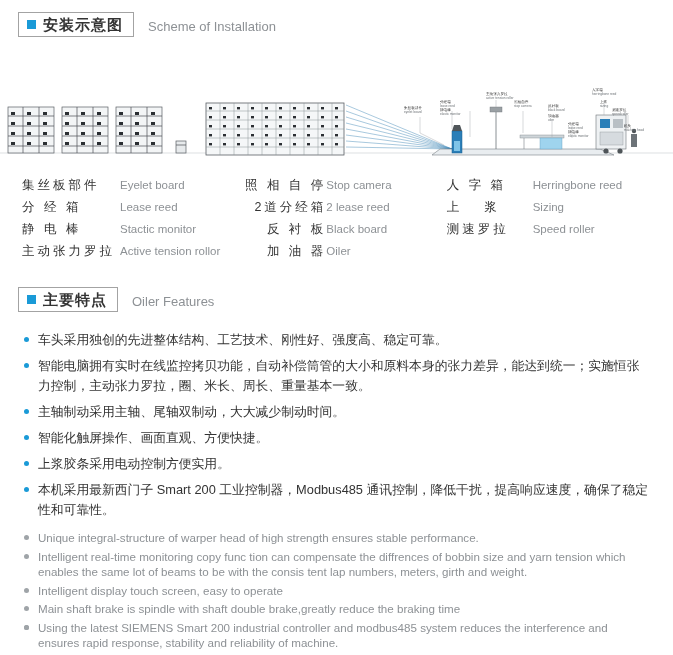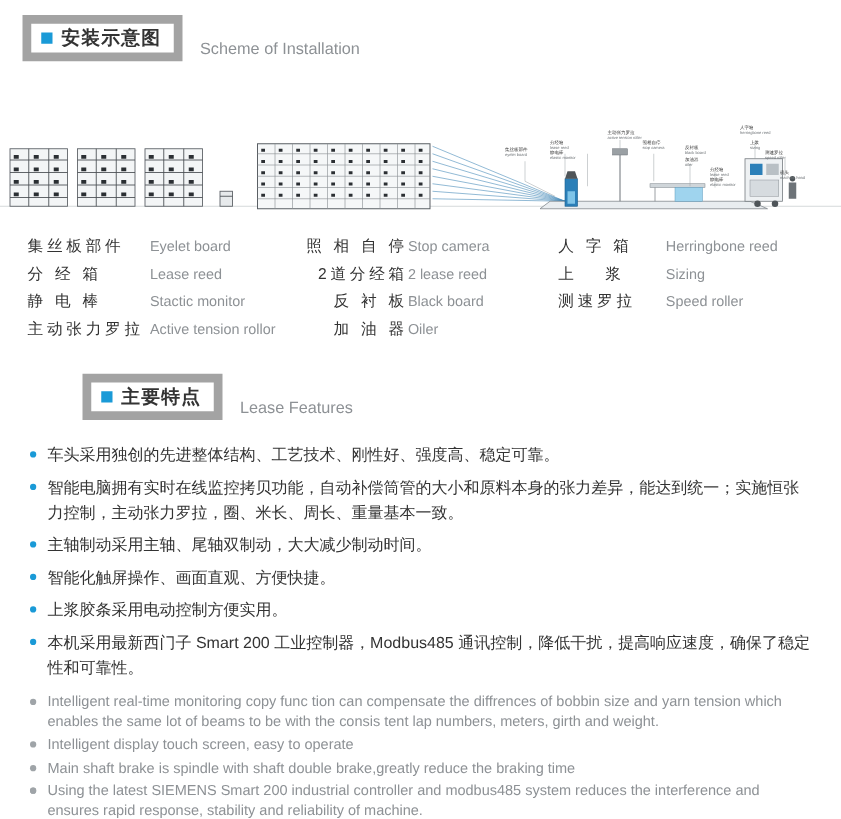--- a/index.html
+++ b/index.html
@@ -19,21 +19,21 @@
   
   .section-header {
     display: flex;
     align-items: flex-end;
     padding: 0 0 0 18px;
     box-sizing: border-box;
   }
   .badge {
     display: flex;
     align-items: center;
-    border: 7px solid #a3a3a3;
+    border: 1px solid #a3a3a3;
     padding: 4px 10px 4px 8px;
     box-sizing: border-box;
     background: #ffffff;
   }
   .badge .sq {
     width: 9px;
     height: 9px;
     background: #1a9ad7;
     margin-right: 7px;
     flex: 0 0 auto;
@@ -48,21 +48,21 @@
   }
   .section-header .en {
     font-size: 13px;
     color: #8d9195;
     margin-left: 14px;
     margin-bottom: 3px;
     white-space: nowrap;
   }
 
   #header-install { margin-top: 12px; }
-  #header-features { margin-top: 0; margin-left: 48px; }
+  #header-features { margin-top: 0; }
 
   
   .diagram {
     position: relative;
     width: 673px;
     height: 120px;
     margin-top: 8px;
     overflow: hidden;
   }
   .diagram svg { display: block; }
@@ -451,33 +451,34 @@
       <span class="legend-en">Speed roller</span>
     </div>
   </div>
 </div>
 
 <div class="section-header" id="header-features" style="margin-top:22px;">
   <div class="badge">
     <span class="sq"></span>
     <span class="cn">主要特点</span>
   </div>
-  <span class="en">Lease Features</span>
+  <span class="en">Oiler Features</span>
 </div>
 
 <div class="features">
   <ul class="feat-cn-list">
     <li><span class="dot"></span><span>车头采用独创的先进整体结构、工艺技术、刚性好、强度高、稳定可靠。</span></li>
     <li><span class="dot"></span><span>智能电脑拥有实时在线监控拷贝功能，自动补偿筒管的大小和原料本身的张力差异，能达到统一；实施恒张力控制，主动张力罗拉，圈、米长、周长、重量基本一致。</span></li>
     <li><span class="dot"></span><span>主轴制动采用主轴、尾轴双制动，大大减少制动时间。</span></li>
     <li><span class="dot"></span><span>智能化触屏操作、画面直观、方便快捷。</span></li>
     <li><span class="dot"></span><span>上浆胶条采用电动控制方便实用。</span></li>
     <li><span class="dot"></span><span>本机采用最新西门子 Smart 200 工业控制器，Modbus485 通讯控制，降低干扰，提高响应速度，确保了稳定性和可靠性。</span></li>
   </ul>
 
   <ul class="feat-en-list">
+    <li><span class="dot"></span><span>Unique integral-structure of warper head of high strength ensures stable performance.</span></li>
     <li><span class="dot"></span><span>Intelligent real-time monitoring copy func tion can compensate the diffrences of bobbin size and yarn tension which enables the same lot of beams to be with the consis tent lap numbers, meters, girth and weight.</span></li>
     <li><span class="dot"></span><span>Intelligent display touch screen, easy to operate</span></li>
     <li><span class="dot"></span><span>Main shaft brake is spindle with shaft double brake,greatly reduce the braking time</span></li>
     <li><span class="dot"></span></li>
     <li><span class="dot"></span><span>Using the latest SIEMENS Smart 200 industrial controller and modbus485 system reduces the interference and ensures rapid response, stability and reliability of machine.</span></li>
   </ul>
 </div>
 
 </body></html>

